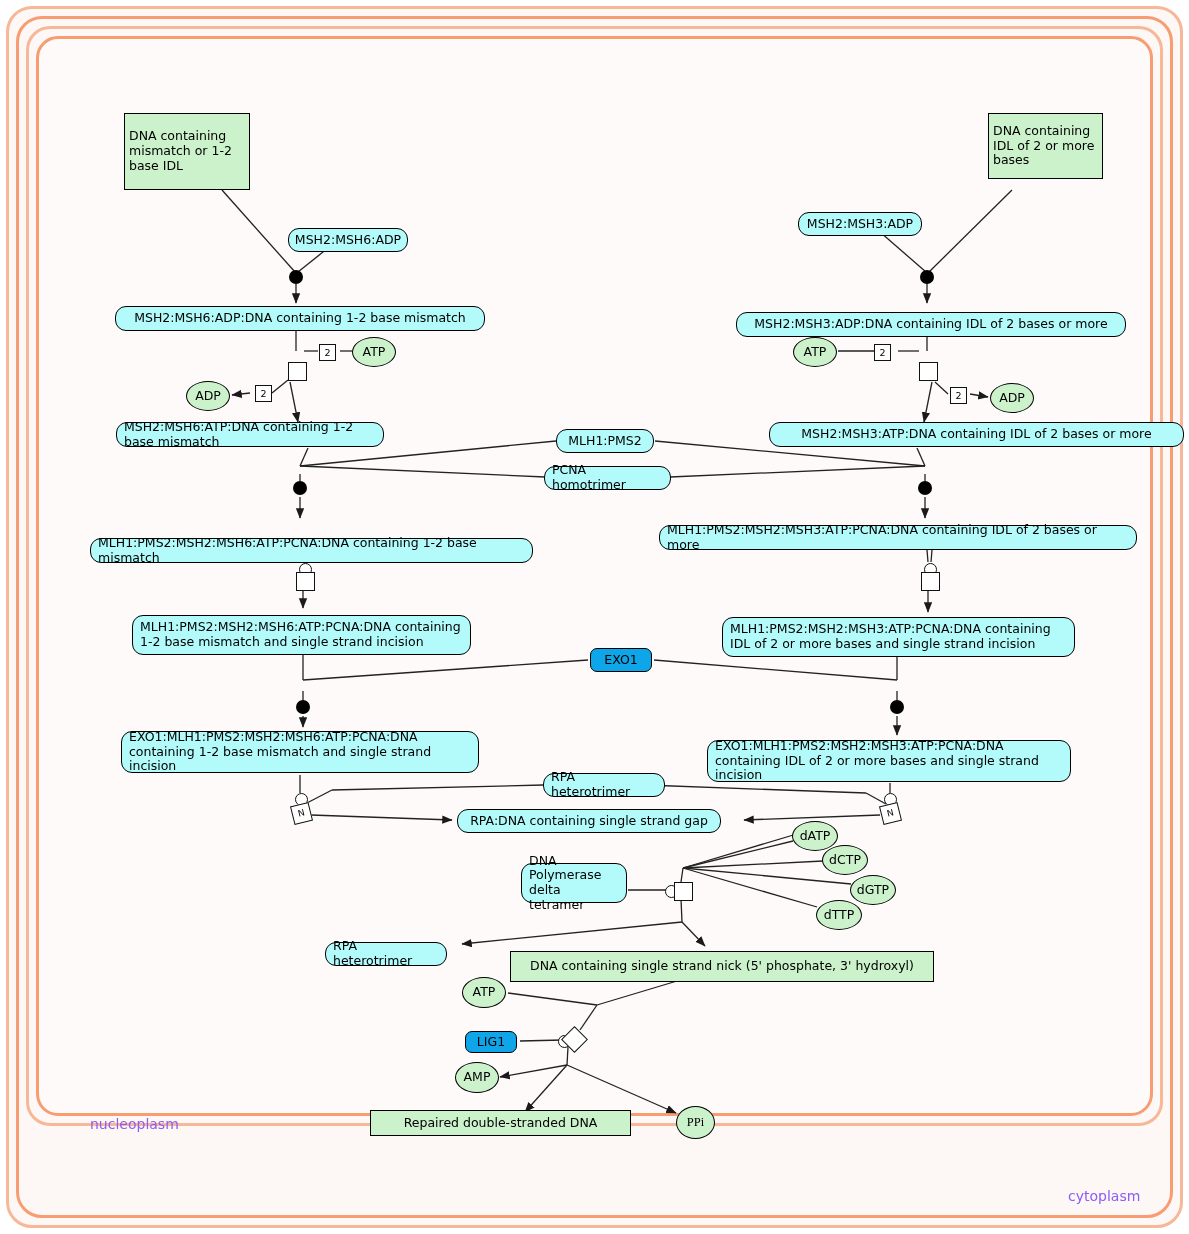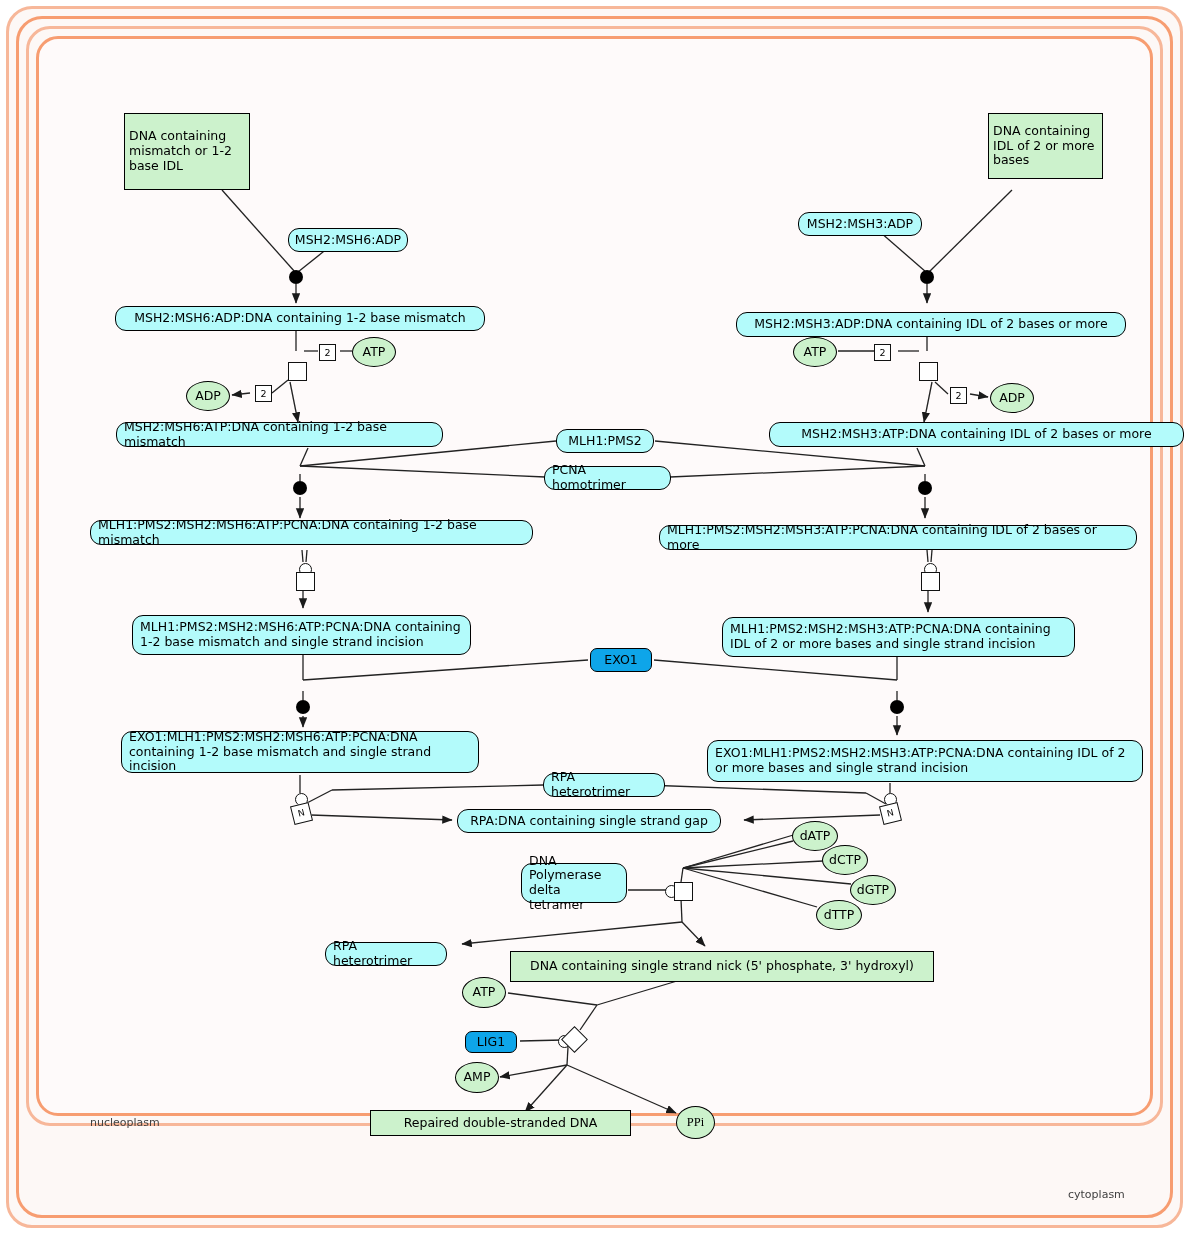--- a/index.html
+++ b/index.html
@@ -33,22 +33,22 @@
     border-radius:24px;
   }
   #nuc-inner{
     left:36px; top:36px; width:1117px; height:1080px;
     border:3px solid #f79d71;
     background:#fefafa;
     border-radius:22px;
   }
   .compartment-label{
     position:absolute;
-    font-size:11px;
-    color:#404040;
+    font-size:14px;
+    color:#8b5cf6;
     white-space:nowrap;
     font-family:"DejaVu Sans", sans-serif;
   }
   #label-nucleoplasm{ left:90px; top:1116px; }
   #label-cytoplasm{  left:1068px; top:1188px; }
 
   
   #edges{ position:absolute; left:0; top:0; width:1189px; height:1234px; }
 
   
@@ -262,52 +262,52 @@
 <div class="rxn-square" style="left:288px;top:362px;"></div>
 <div class="stoich" style="left:255px;top:385px;">2</div>
 <div class="node ent-ellipse" style="left:186px;top:381px;width:44px;height:30px;">ADP</div>
 
 <div class="stoich" style="left:874px;top:344px;">2</div>
 <div class="node ent-ellipse" style="left:793px;top:337px;width:44px;height:30px;">ATP</div>
 <div class="rxn-square" style="left:919px;top:362px;"></div>
 <div class="stoich" style="left:950px;top:387px;">2</div>
 <div class="node ent-ellipse" style="left:990px;top:383px;width:44px;height:30px;">ADP</div>
 
-<div class="node ent-complex" style="left:116px;top:422px;width:327px;height:25px;">MSH2:MSH6:ATP:DNA containing 1-2 base mismatch</div>
+<div class="node ent-complex" style="left:116px;top:422px;width:268px;height:25px;">MSH2:MSH6:ATP:DNA containing 1-2 base mismatch</div>
 
 <div class="node ent-complex" style="left:769px;top:422px;width:415px;height:25px;">MSH2:MSH3:ATP:DNA containing IDL of 2 bases or more</div>
 
 <div class="node ent-complex" style="left:556px;top:429px;width:98px;height:24px;">MLH1:PMS2</div>
 
 <div class="node ent-complex" style="left:544px;top:466px;width:127px;height:24px;">PCNA homotrimer</div>
 
 <div class="assoc-dot" style="left:293px;top:481px;"></div>
 <div class="assoc-dot" style="left:918px;top:481px;"></div>
 
-<div class="node ent-complex" style="left:90px;top:520px;width:443px;height:25px;">MLH1:PMS2:MSH2:MSH6:ATP:PCNA:DNA containing 1-2 base mismatch</div>
+<div class="node ent-complex" style="left:90px;top:538px;width:443px;height:25px;">MLH1:PMS2:MSH2:MSH6:ATP:PCNA:DNA containing 1-2 base mismatch</div>
 
 <div class="node ent-complex" style="left:659px;top:525px;width:478px;height:25px;">MLH1:PMS2:MSH2:MSH3:ATP:PCNA:DNA containing IDL of 2 bases or more</div>
 
 <div class="rxn-circle" style="left:299px;top:563px;"></div>
 <div class="rxn-square" style="left:296px;top:572px;"></div>
 <div class="rxn-circle" style="left:924px;top:563px;"></div>
 <div class="rxn-square" style="left:921px;top:572px;"></div>
 
 <div class="node ent-complex" style="left:132px;top:615px;width:339px;height:40px;">MLH1:PMS2:MSH2:MSH6:ATP:PCNA:DNA containing 1-2 base mismatch and single strand incision</div>
 
 <div class="node ent-complex" style="left:722px;top:617px;width:353px;height:40px;">MLH1:PMS2:MSH2:MSH3:ATP:PCNA:DNA containing IDL of 2 or more bases and single strand incision</div>
 
 <div class="node ent-round-green" style="left:590px;top:648px;width:62px;height:24px;">EXO1</div>
 
 <div class="assoc-dot" style="left:296px;top:700px;"></div>
 <div class="assoc-dot" style="left:890px;top:700px;"></div>
 
 <div class="node ent-complex" style="left:121px;top:731px;width:358px;height:42px;">EXO1:MLH1:PMS2:MSH2:MSH6:ATP:PCNA:DNA containing 1-2 base mismatch and single strand incision</div>
 
-<div class="node ent-complex" style="left:707px;top:740px;width:436px;height:42px;">EXO1:MLH1:PMS2:MSH2:MSH3:ATP:PCNA:DNA containing IDL of 2 or more bases and single strand incision</div>
+<div class="node ent-complex" style="left:707px;top:740px;width:364px;height:42px;">EXO1:MLH1:PMS2:MSH2:MSH3:ATP:PCNA:DNA containing IDL of 2 or more bases and single strand incision</div>
 
 <div class="node ent-complex" style="left:543px;top:773px;width:122px;height:24px;">RPA heterotrimer</div>
 
 <div class="rxn-circle" style="left:295px;top:793px;"></div>
 <div class="rxn-square tilt" style="left:292px;top:804px;">
   <span class="gl">N</span>
 </div>
 <div class="rxn-circle" style="left:884px;top:793px;"></div>
 <div class="rxn-square tilt" style="left:881px;top:804px;">
   <span class="gl">N</span>

